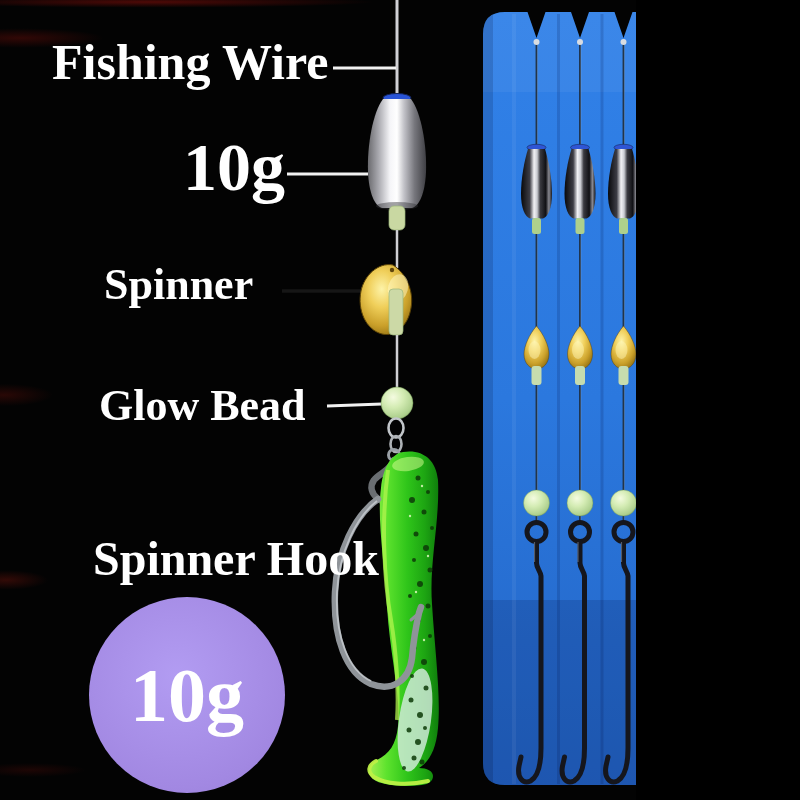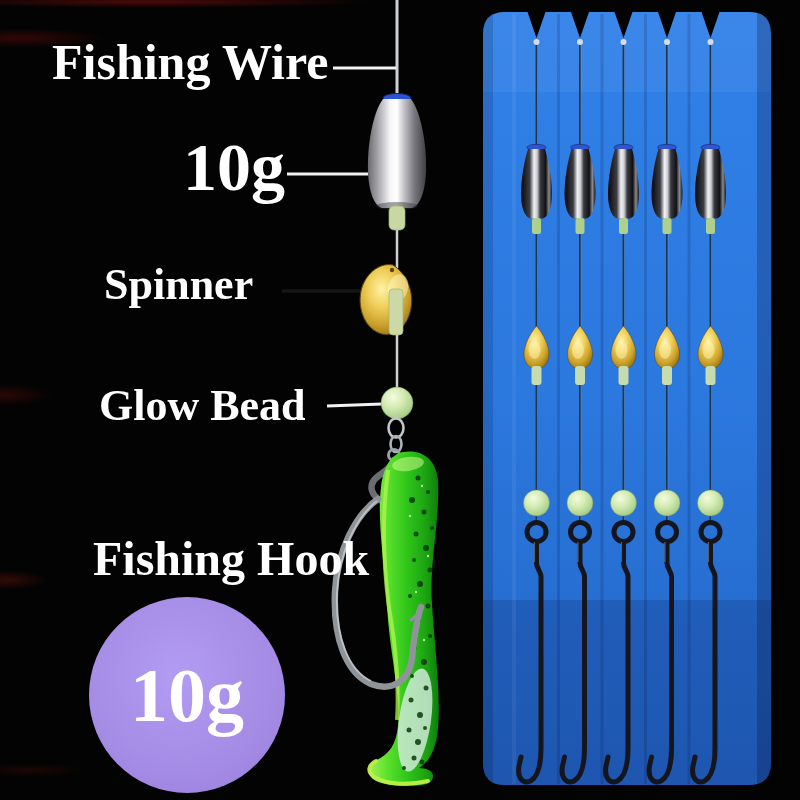--- a/index.html
+++ b/index.html
@@ -1,16 +1,16 @@
 <!DOCTYPE html>
 <html><head>
 <meta charset="utf-8">
 <style>
   html,body{margin:0;padding:0;background:#000;}
-  #stage{position:relative;width:800px;height:800px;overflow:hidden;
+  #stage{position:relative;width:636px;height:800px;overflow:hidden;
     font-family:"Liberation Serif","DejaVu Serif",serif;
     background:
       radial-gradient(ellipse 320px 8px at 150px 2px, rgba(140,15,10,.55), transparent 70%),
       radial-gradient(ellipse 120px 14px at 20px 38px, rgba(120,15,10,.40), transparent 70%),
       radial-gradient(ellipse 70px 16px at 4px 395px, rgba(130,20,12,.30), transparent 70%),
       radial-gradient(ellipse 60px 14px at 6px 580px, rgba(140,25,15,.35), transparent 70%),
       radial-gradient(ellipse 80px 10px at 30px 770px, rgba(110,15,10,.25), transparent 70%),
       #030303;}
   svg{position:absolute;left:0;top:0;}
   .lbl{position:absolute;color:#fff;font-weight:700;line-height:1.05;white-space:nowrap;}
@@ -228,19 +228,19 @@
       <path d="M377,501 C356,517 339,553 337,592 C335,636 348,670 371,681" fill="none" stroke="#d6dade" stroke-width="1.8" opacity=".65"></path>
       <path d="M419,613 L411,620" stroke="#8f9499" stroke-width="3" stroke-linecap="round"></path>
     </g>
   </g>
 </svg>
 
 <div class="lbl" id="fishing-wire-label">Fishing Wire</div>
 <div class="lbl" id="weight-label">10g</div>
 <div class="lbl" id="glow-bead-label">Glow Bead</div>
 <div class="lbl" id="spinner-label">Spinner</div>
-<div class="lbl" id="offset-hook-label">Fishing Hook</div>
+<div class="lbl" id="offset-hook-label">Spinner Hook</div>
 
 <div id="badge">
   <span id="badge-text">10g</span>
 </div>
 
 </div>
 
 </body></html>

